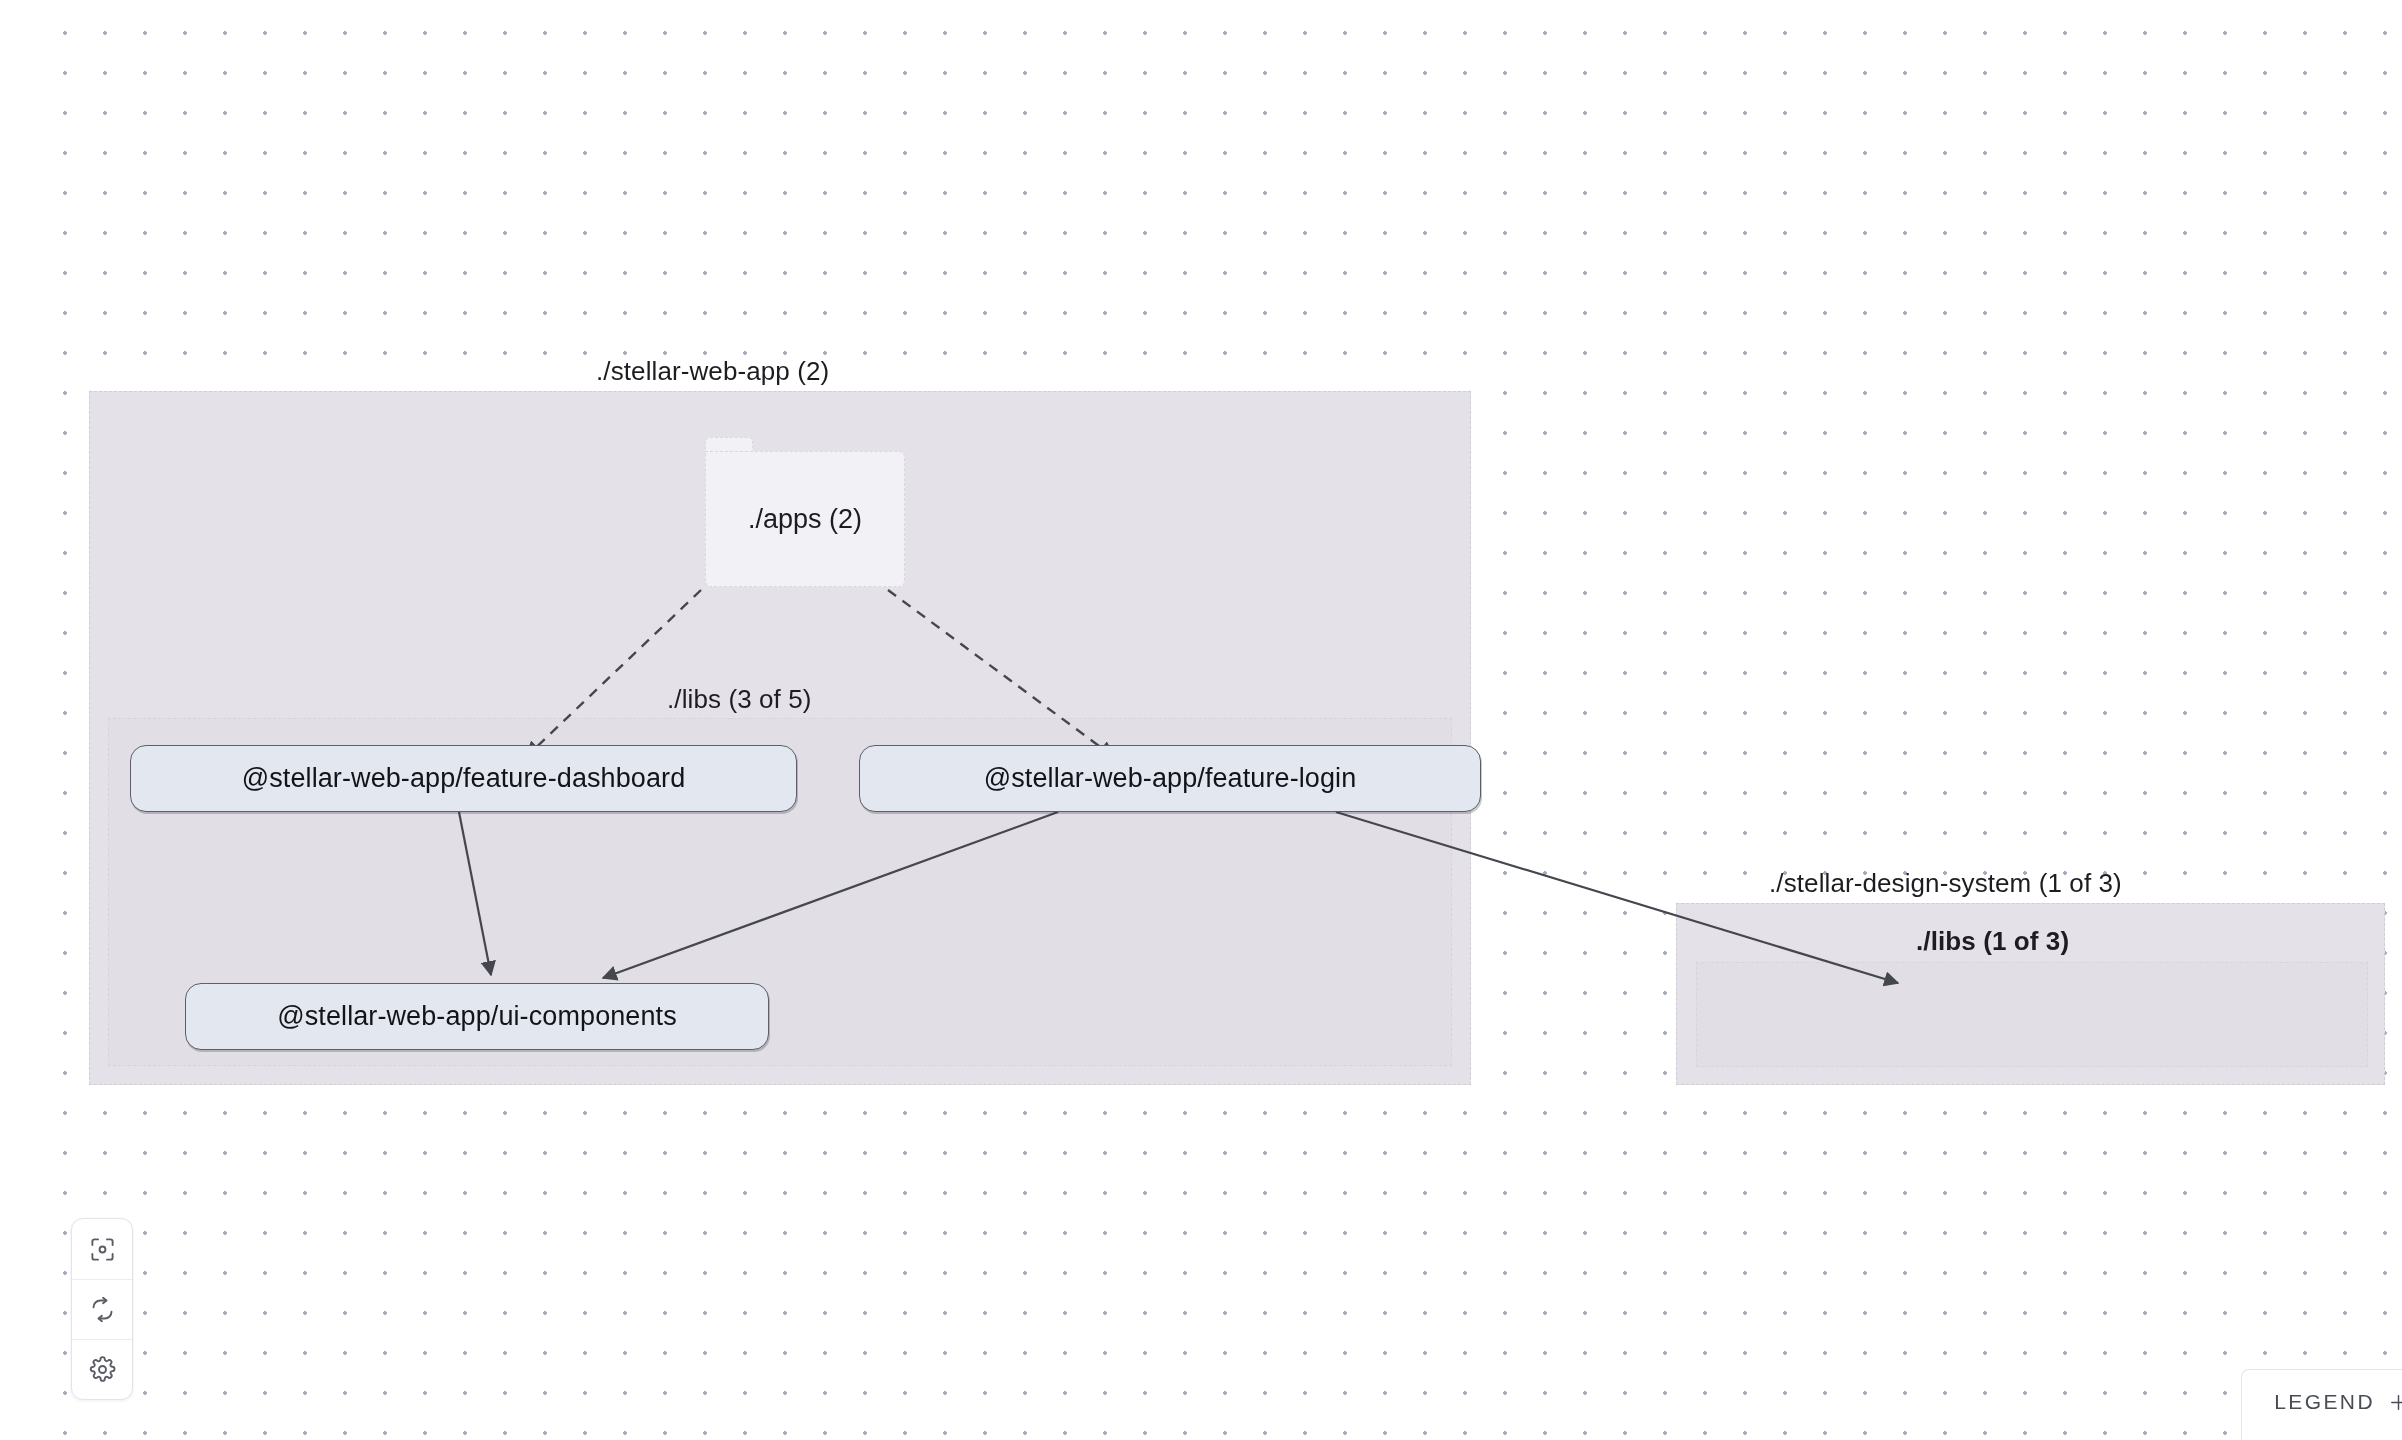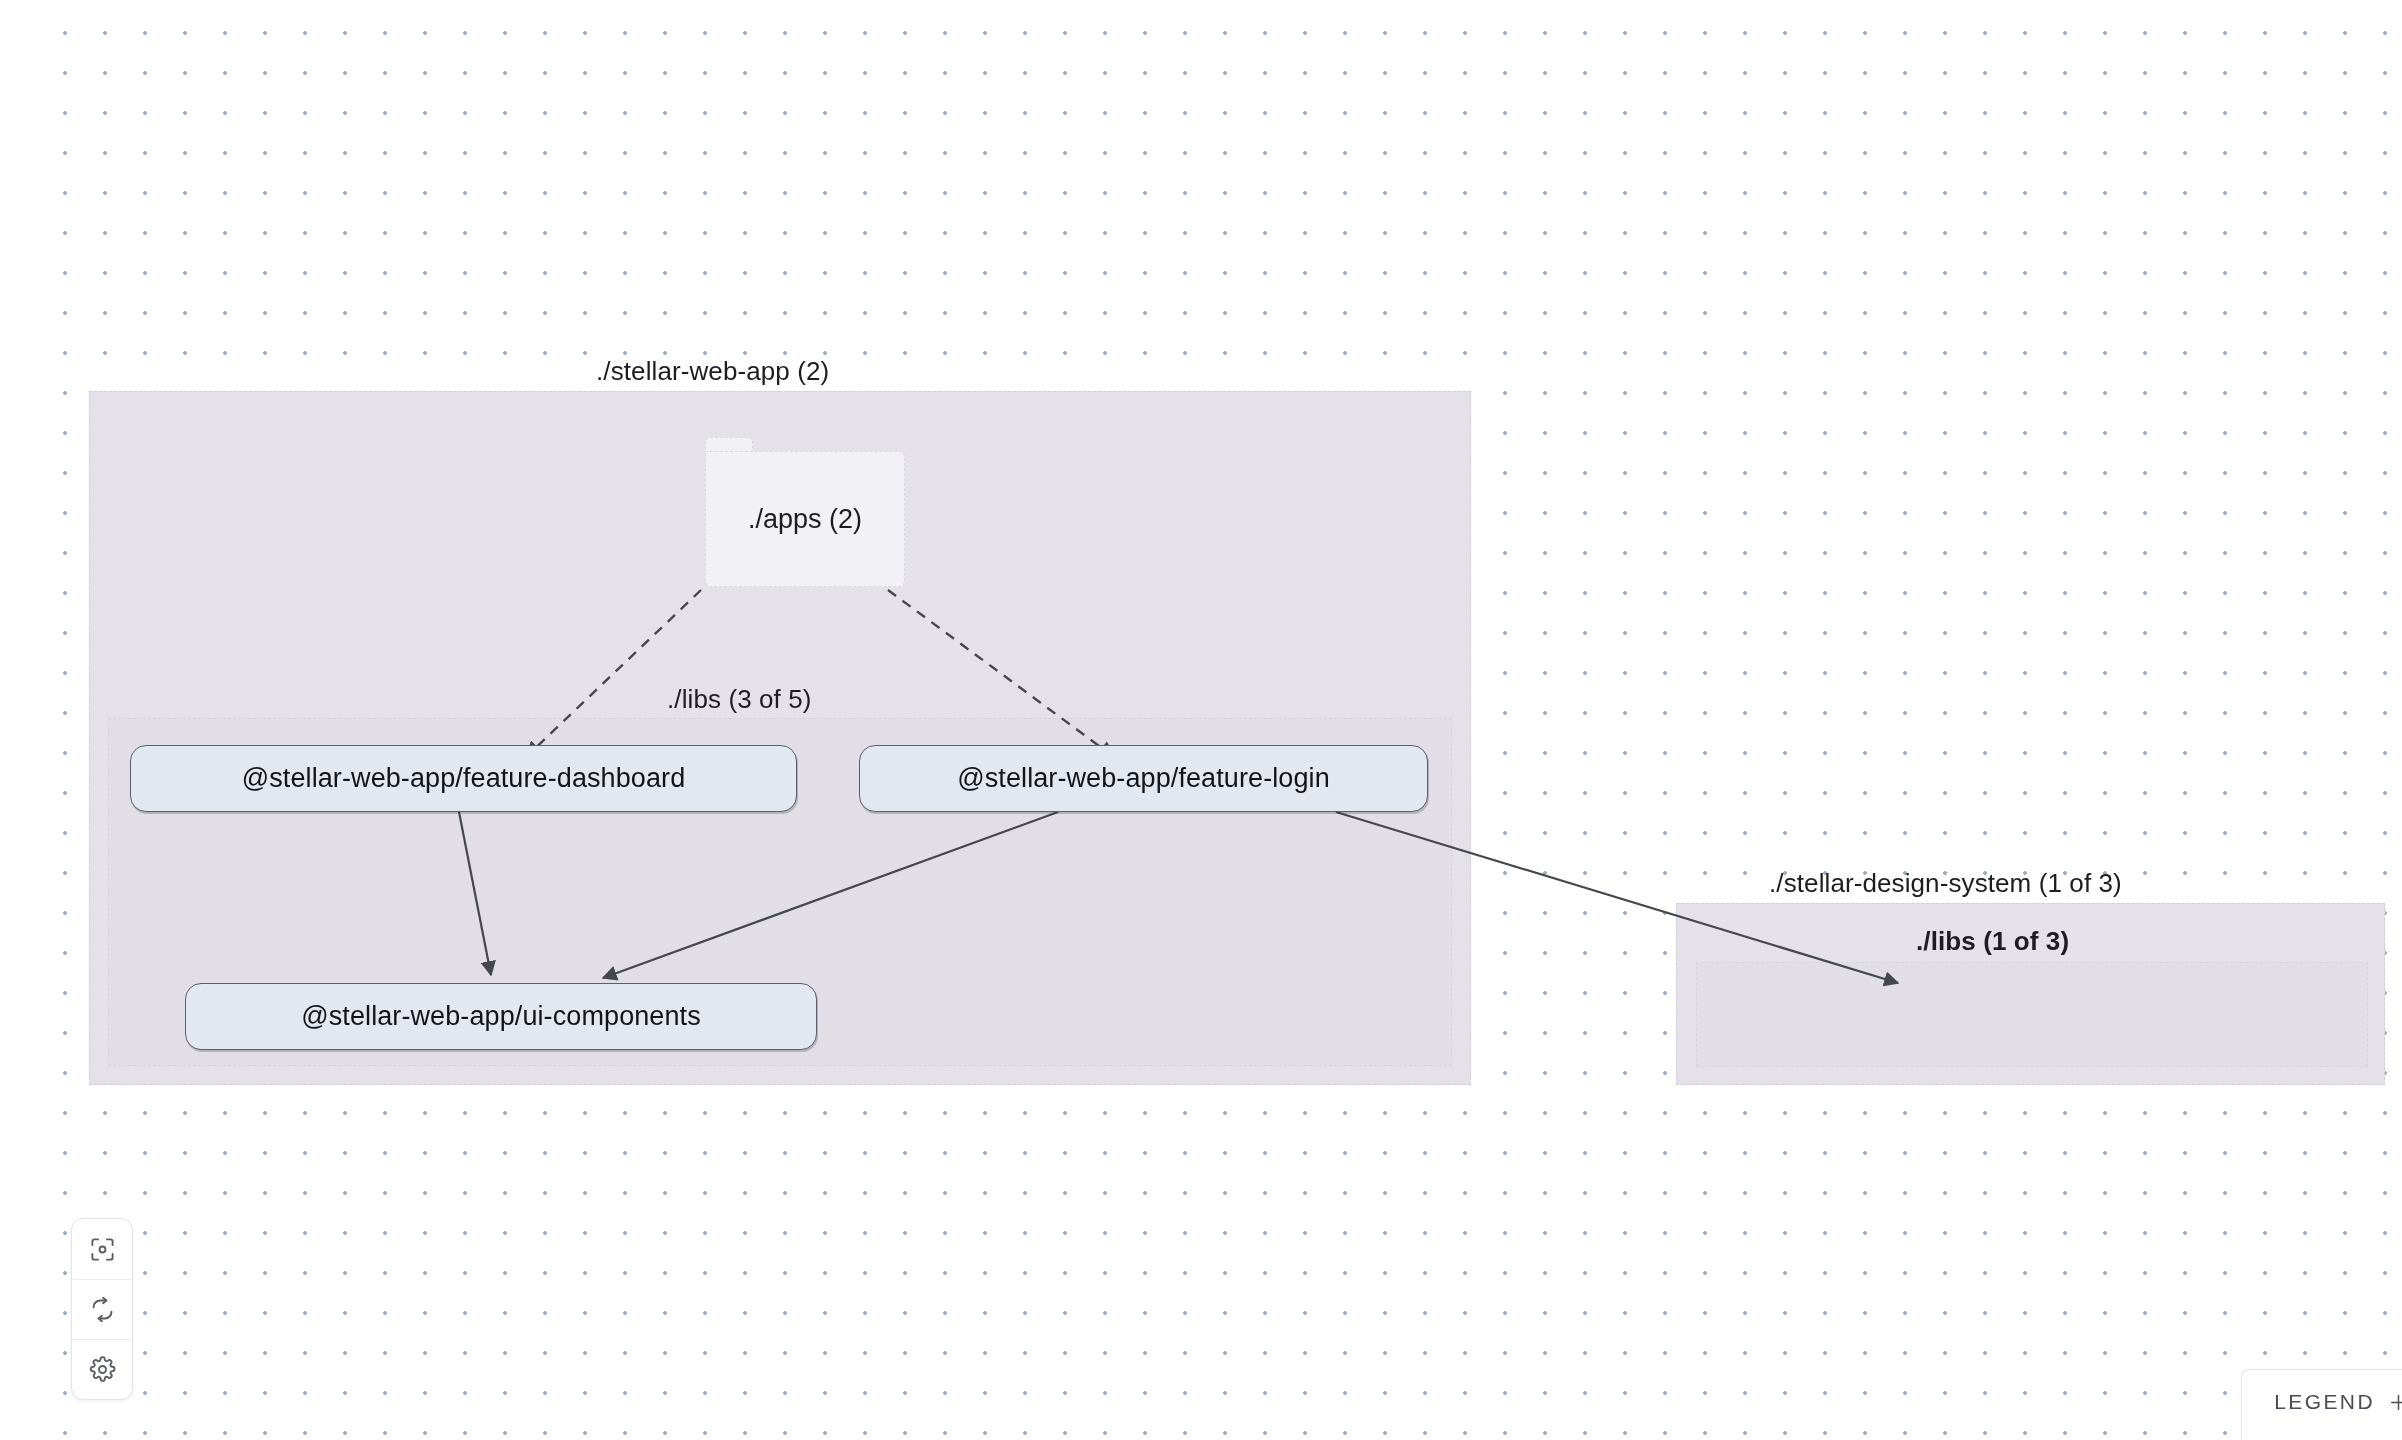--- a/index.html
+++ b/index.html
@@ -206,25 +206,25 @@
     <div class="folder-tab"></div>
     <div class="folder-body">
       <span class="folder-label">./apps (2)</span>
     </div>
   </div>
 
   <div class="project-node" style="left:94px; top:745px; width:667px; height:67px;">
     <span class="node-label">@stellar-web-app/feature-dashboard</span>
   </div>
 
-  <div class="project-node" style="left:823px; top:745px; width:569px; height:67px;">
+  <div class="project-node" style="left:823px; top:745px; width:622px; height:67px;">
     <span class="node-label">@stellar-web-app/feature-login</span>
   </div>
 
-  <div class="project-node" style="left:149px; top:983px; width:632px; height:67px;">
+  <div class="project-node" style="left:149px; top:983px; width:584px; height:67px;">
     <span class="node-label">@stellar-web-app/ui-components</span>
   </div>
 
 
   <div id="control-rail">
 
     <button class="rail-btn">
       <span>
         <svg width="27" height="27" viewBox="0 0 24 24" fill="none" stroke="#5a5d66" stroke-width="1.7" stroke-linecap="round" stroke-linejoin="round">
           <path d="M3 8V5a2 2 0 0 1 2-2h3"></path>

